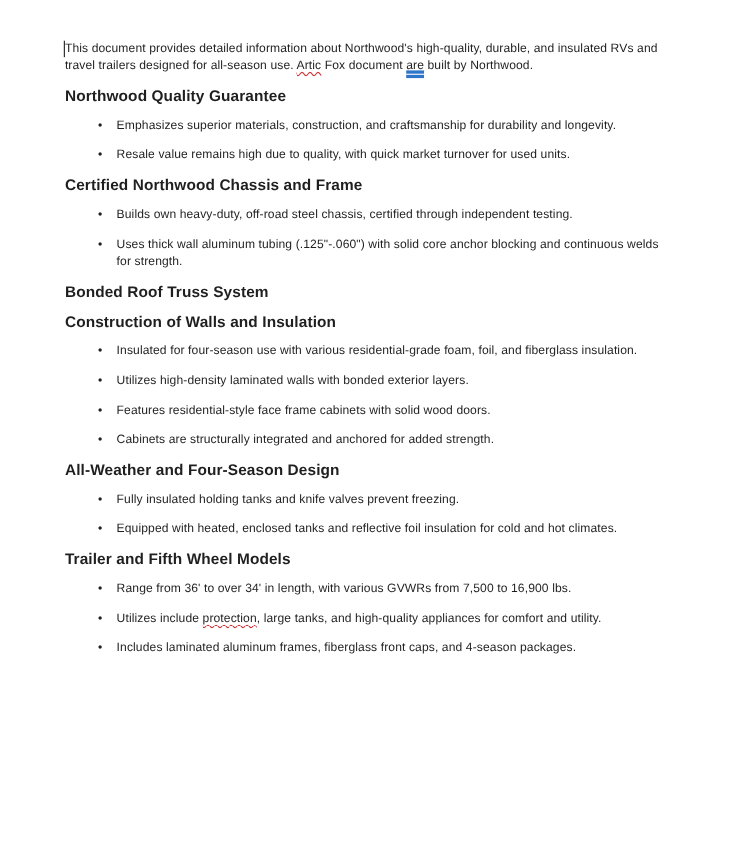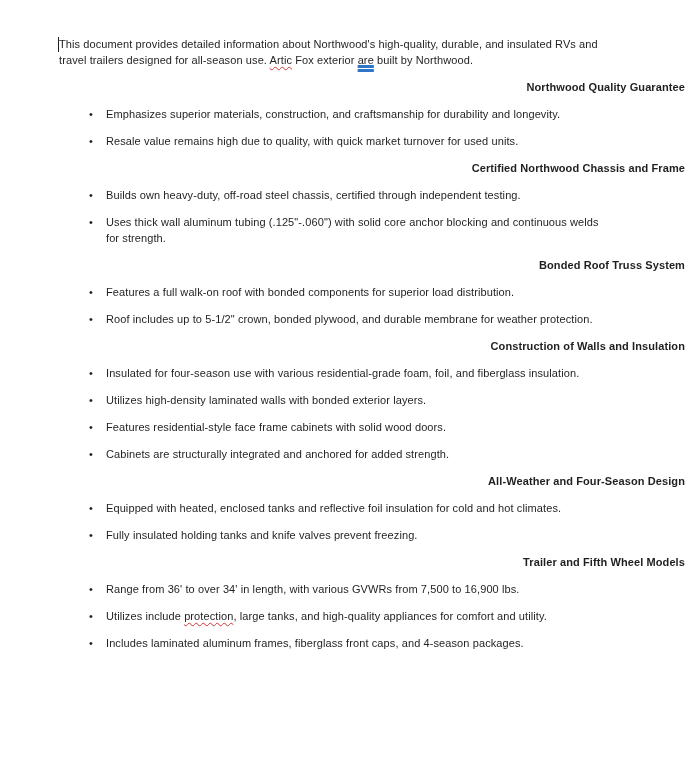--- a/index.html
+++ b/index.html
@@ -24,26 +24,25 @@
     color: #1f1f1f;
     font-size: 11px;
     line-height: 16px;
     letter-spacing: 0.1px;
   }
   p.para {
     margin: 0 0 11px 0;
     position: relative;
   }
   h2.heading {
-    font-size: 11px;
+    font-size: 14px;
     line-height: 16px;
     font-weight: 700;
     margin: 0 0 11px 0;
     color: #1f1f1f;
-    text-align: right;
   }
   ul.bullets {
     list-style: none;
     margin: 4px;
     padding: 0;
   }
   ul.bullets li {
     position: relative;
     padding-left: 43px;
     margin: 0 0 11px 0;
@@ -79,56 +78,52 @@
   }
 </style>
 </head>
 <body>
 
 <div class="canvas">
   <div class="content">
 
     <p class="para">
       <span class="caret"></span><span>This document provides detailed information about Northwood's high-quality, durable, and insulated RVs and</span><br>
-      <span>travel trailers designed for all-season use. </span><span class="spell">Artic</span><span> Fox exterior </span><span class="grammar">are</span><span> built by Northwood.</span>
+      <span>travel trailers designed for all-season use. </span><span class="spell">Artic</span><span> Fox document </span><span class="grammar">are</span><span> built by Northwood.</span>
     </p>
 
     <h2 class="heading">Northwood Quality Guarantee</h2>
     <ul class="bullets">
       <li><span>Emphasizes superior materials, construction, and craftsmanship for durability and longevity.</span></li>
       <li><span>Resale value remains high due to quality, with quick market turnover for used units.</span></li>
     </ul>
 
     <h2 class="heading">Certified Northwood Chassis and Frame</h2>
     <ul class="bullets">
       <li><span>Builds own heavy-duty, off-road steel chassis, certified through independent testing.</span></li>
       <li><span>Uses thick wall aluminum tubing (.125"-.060") with solid core anchor blocking and continuous welds</span><br><span>for strength.</span></li>
     </ul>
 
     <h2 class="heading">Bonded Roof Truss System</h2>
-    <ul class="bullets">
-      <li><span>Features a full walk-on roof with bonded components for superior load distribution.</span></li>
-      <li><span>Roof includes up to 5-1/2" crown, bonded plywood, and durable membrane for weather protection.</span></li>
-    </ul>
 
     <h2 class="heading">Construction of Walls and Insulation</h2>
     <ul class="bullets">
       <li><span>Insulated for four-season use with various residential-grade foam, foil, and fiberglass insulation.</span></li>
       <li><span>Utilizes high-density laminated walls with bonded exterior layers.</span></li>
     </ul>
 
     <ul class="bullets">
       <li><span>Features residential-style face frame cabinets with solid wood doors.</span></li>
       <li><span>Cabinets are structurally integrated and anchored for added strength.</span></li>
     </ul>
 
     <h2 class="heading">All-Weather and Four-Season Design</h2>
     <ul class="bullets">
+      <li><span>Fully insulated holding tanks and knife valves prevent freezing.</span></li>
       <li><span>Equipped with heated, enclosed tanks and reflective foil insulation for cold and hot climates.</span></li>
-      <li><span>Fully insulated holding tanks and knife valves prevent freezing.</span></li>
     </ul>
 
     <h2 class="heading">Trailer and Fifth Wheel Models</h2>
     <ul class="bullets">
       <li><span>Range from 36' to over 34' in length, with various GVWRs from 7,500 to 16,900 lbs.</span></li>
       <li><span>Utilizes include </span><span class="spell">protection</span><span>, large tanks, and high-quality appliances for comfort and utility.</span></li>
     </ul>
 
     <ul class="bullets">
       <li><span>Includes laminated aluminum frames, fiberglass front caps, and 4-season packages.</span></li>

